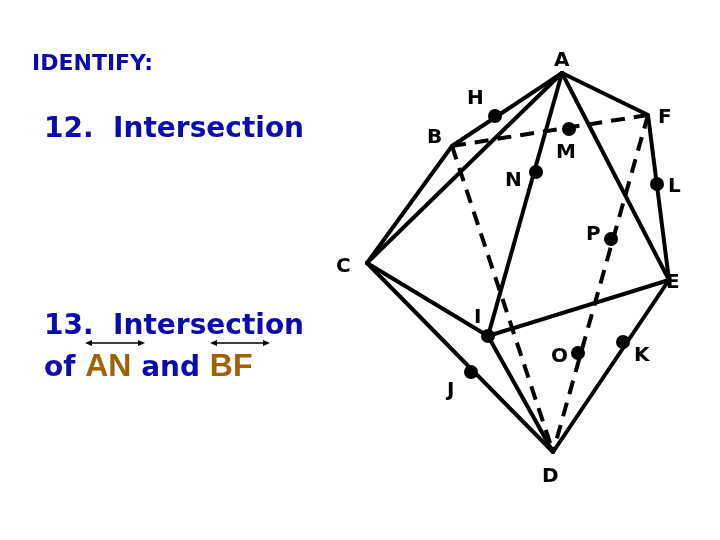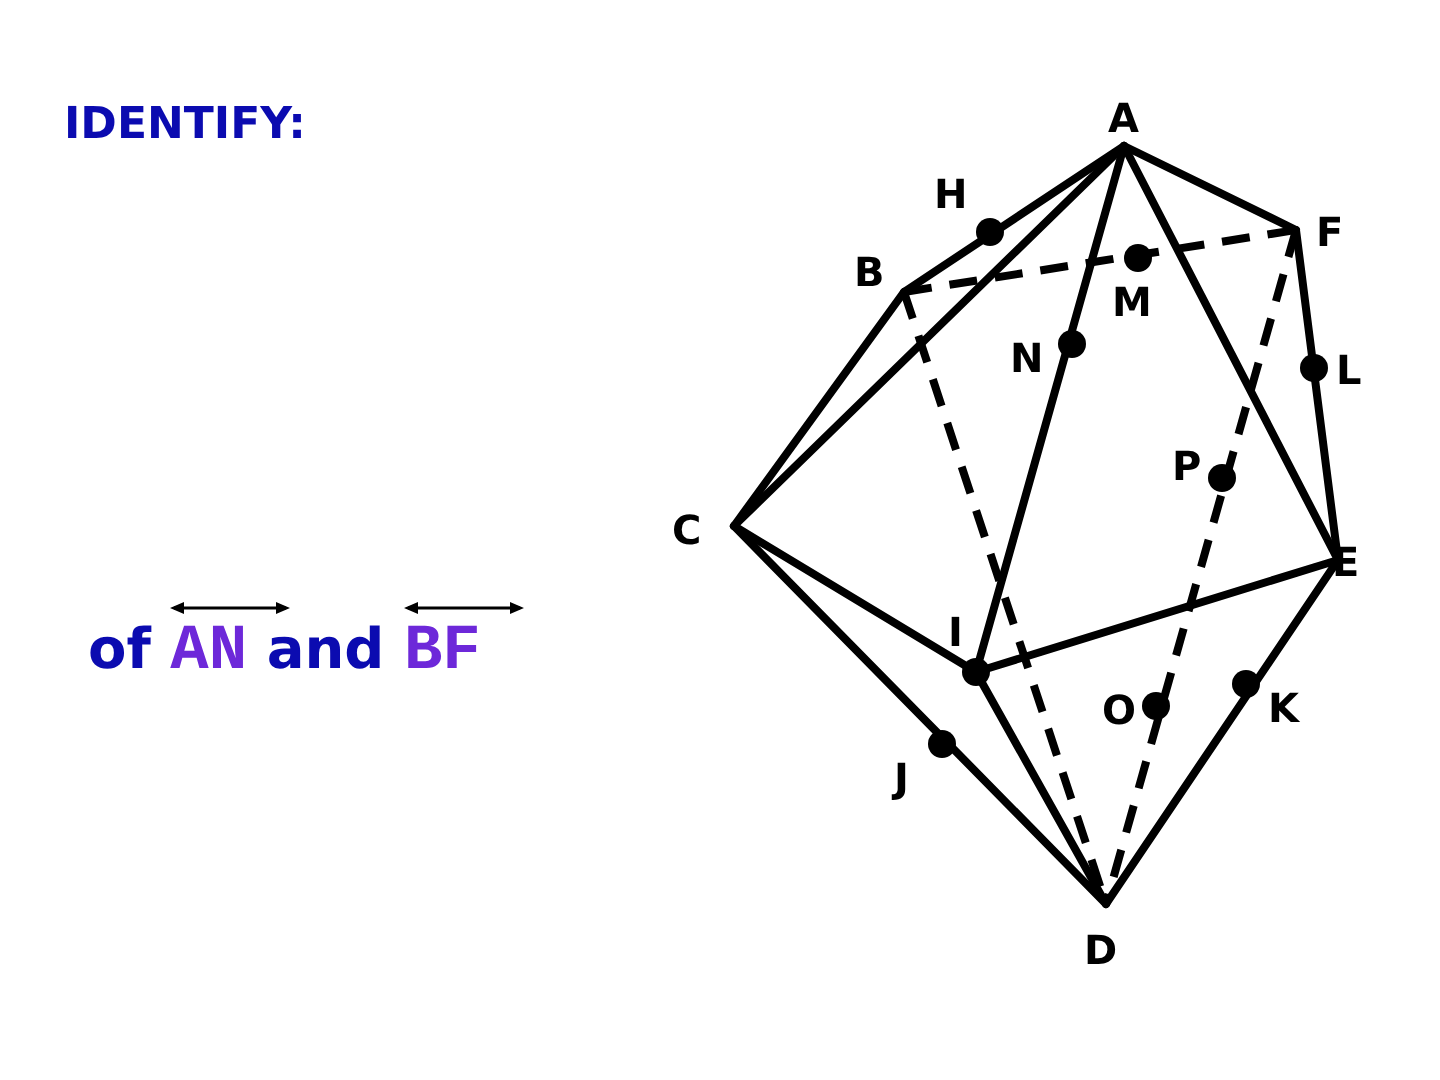--- a/index.html
+++ b/index.html
@@ -1,34 +1,36 @@
 <!DOCTYPE html>
 <html><head>
 <meta charset="utf-8">
 <style>
   html, body { margin: 0; padding: 0; }
   body { width: 720px; height: 540px; background: #ffffff; position: relative; overflow: hidden; font-family: "DejaVu Sans", sans-serif; }
   .txt { position: absolute; color: #0b0bb0; font-weight: bold; font-family: "DejaVu Sans", sans-serif; }
   #identify { left: 32px; top: 50px; font-size: 22px; }
   #q12 { left: 44px; top: 110px; font-size: 28px; line-height: 35px; width: 320px; }
   #q13 { left: 44px; top: 305px; font-size: 28px; line-height: 40px; width: 330px; }
-  .blk { color: #6d28d9; font-family: Liberation Mono, monospace; font-size: 32px; position: relative; display: inline-block; }
+  .blk { color: #a16207; font-family: Liberation Sans, sans-serif; font-size: 32px; position: relative; display: inline-block; }
   .ray { position: absolute; left: 0; right: 0; top: -6px; height: 8px; }
   svg#fig { position: absolute; left: 0; top: 0; }
   .lbl { font-family: "DejaVu Sans", sans-serif; font-weight: bold; font-size: 20px; fill: #000; }
 </style>
 </head>
 <body>
 
 <div id="identify" class="txt">IDENTIFY:</div>
 
 <div id="q12" class="txt">
+  <div><span>12.</span>&nbsp; <span>Intersection</span></div>
 </div>
 
 <div id="q13" class="txt">
+  <div><span>13.</span>&nbsp; <span>Intersection</span></div>
   <div>
     <span>of</span>
     <span class="blk">
       <svg class="ray" viewBox="0 0 60 8" preserveAspectRatio="none">
           <line x1="2" y1="4" x2="58" y2="4" stroke="#000" stroke-width="1.5"></line>
           <path d="M0 4 L7 1 L7 7 Z M60 4 L53 1 L53 7 Z" fill="#000"></path>
         </svg>
       <span>AN</span>
     </span>
     <span>and</span>

